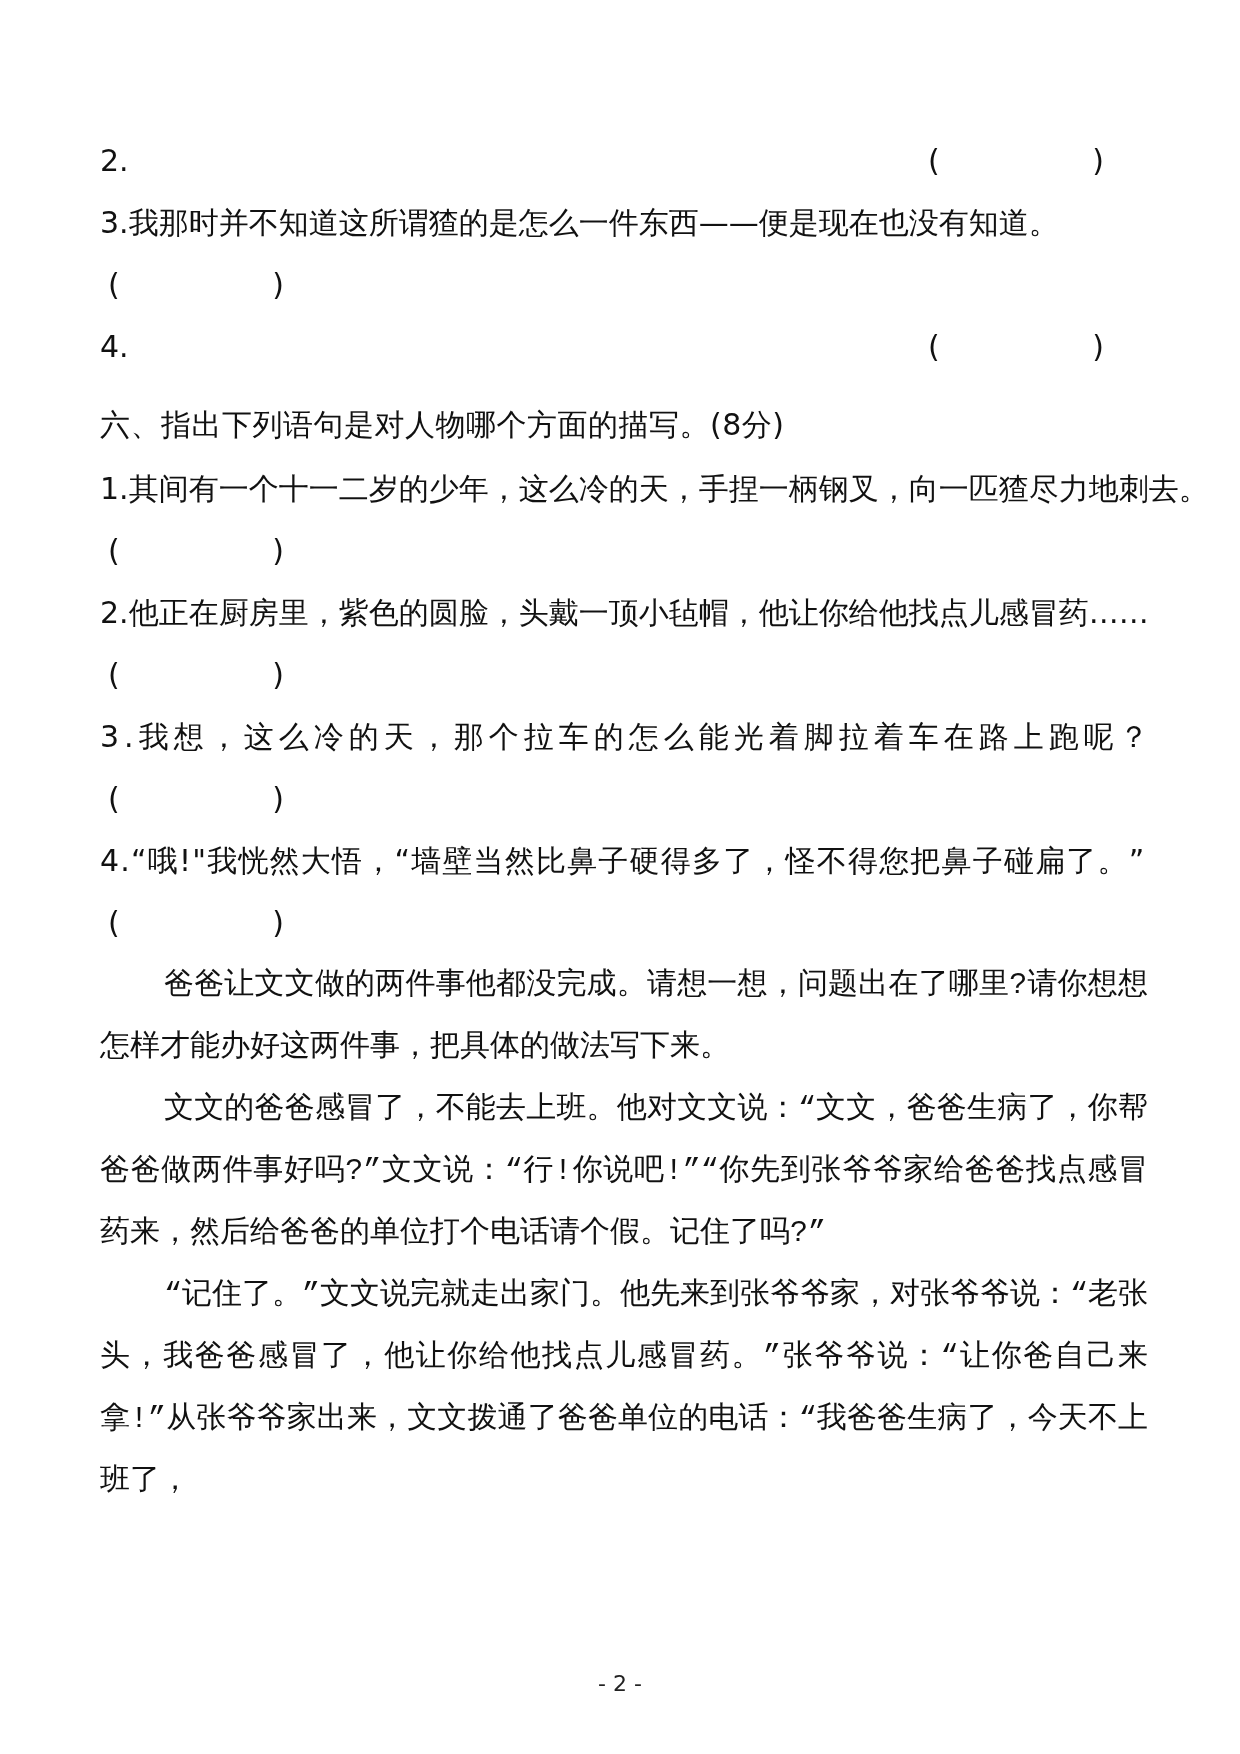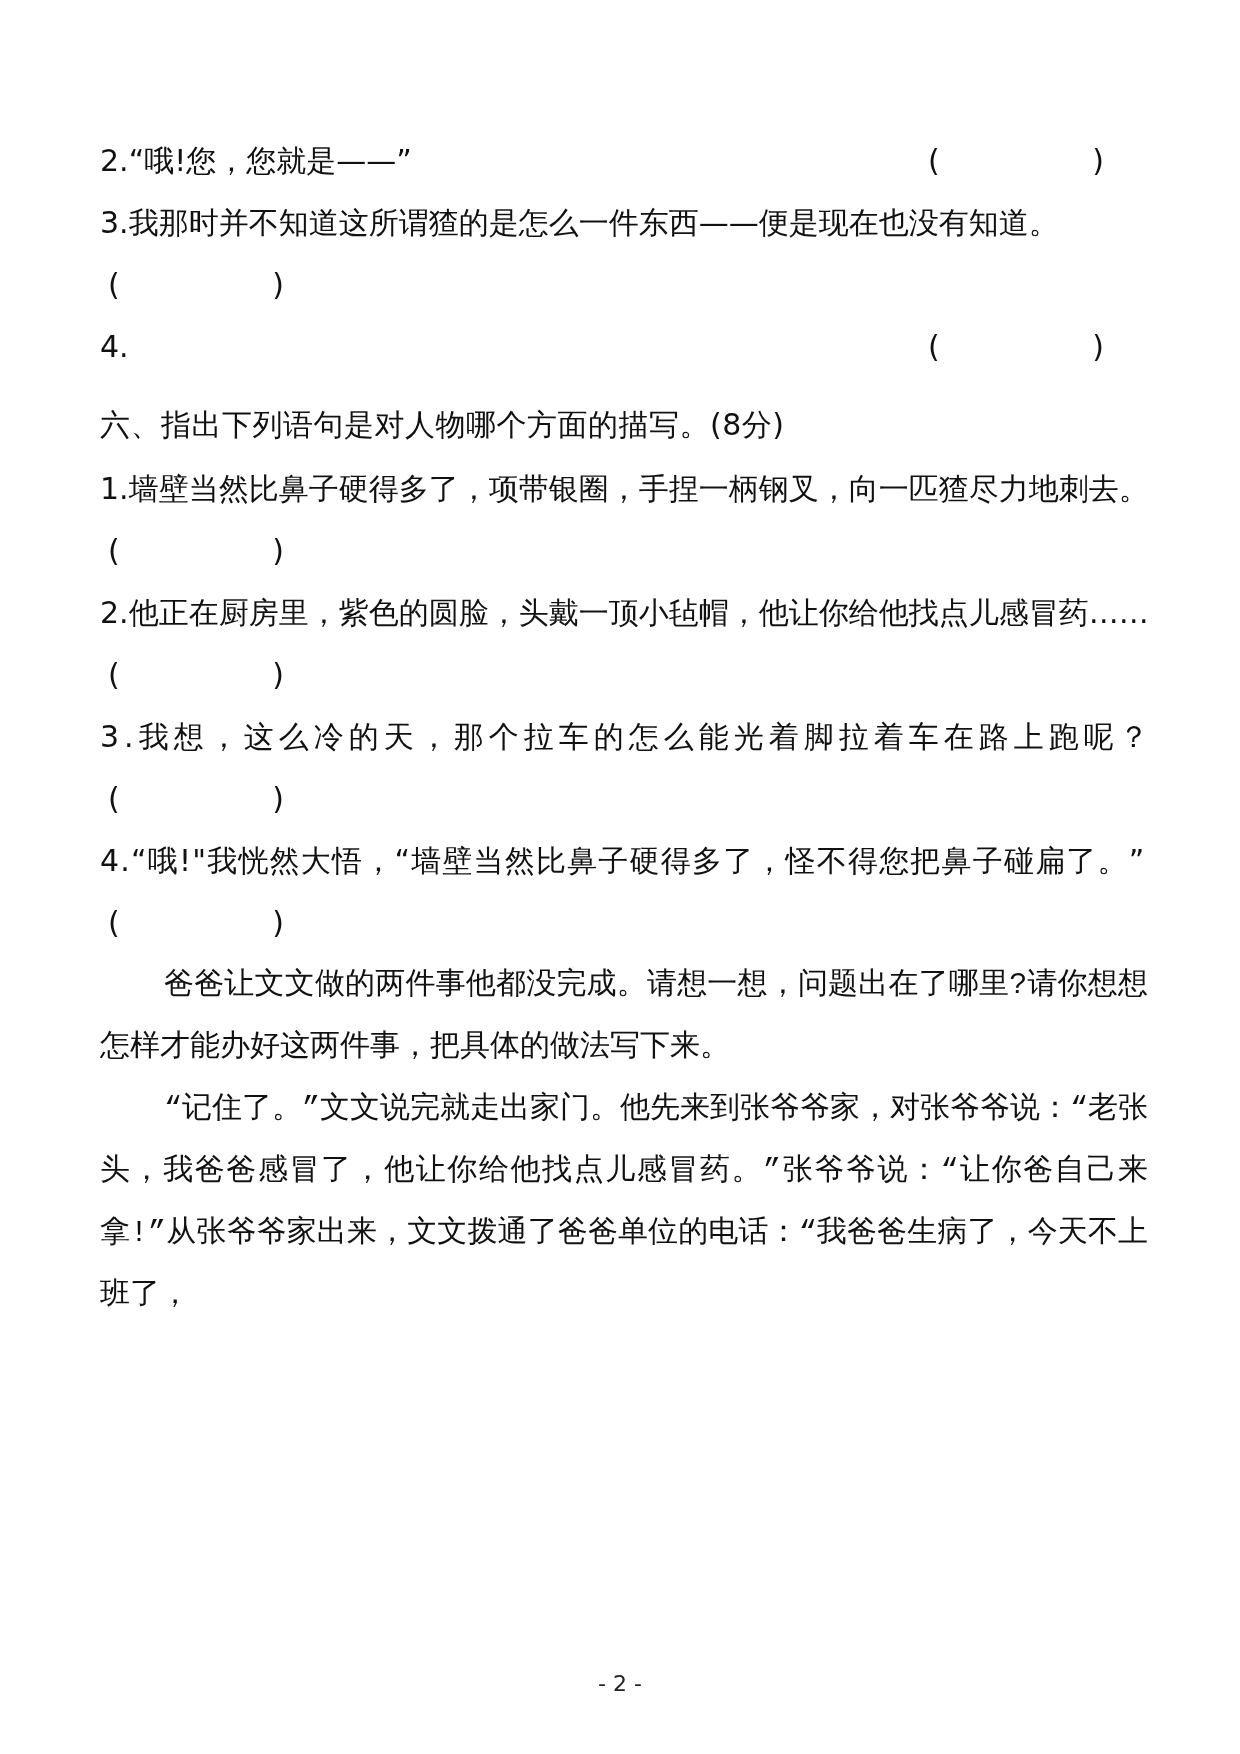--- a/index.html
+++ b/index.html
@@ -76,40 +76,39 @@
     color: #222;
   }
 </style>
 </head>
 <body>
 
 <div class="page">
 
   <div class="q-line">
     <span class="q-text">2.</span>
-    <span class="q-text">“哦!您，您就是——”</span>
     <span class="paren-slot">(                )</span>
   </div>
 
   <div class="q-line">
     <span class="q-text">3.</span>
     <span class="q-text">我那时并不知道这所谓猹的是怎么一件东西——便是现在也没有知道。</span>
   </div>
   <div class="paren-indent">(                )</div>
 
   <div class="q-line">
     <span class="q-text">4.</span>
     <span class="paren-slot">(                )</span>
   </div>
 
   <div class="section-head">六、指出下列语句是对人物哪个方面的描写。(8分)</div>
 
   <div class="q-line">
     <span class="q-text">1.</span>
-    <span class="q-text">墙壁当然比鼻子硬得多了，项带银圈，手捏一柄钢叉，向一匹猹尽力地刺去。</span>
+    <span class="q-text">其间有一个十一二岁的少年，这么冷的天，手捏一柄钢叉，向一匹猹尽力地刺去。</span>
   </div>
   <div class="paren-indent">(                )</div>
 
   <div class="q-line">
     <span class="q-text">2.</span>
     <span class="q-text">他正在厨房里，紫色的圆脸，头戴一顶小毡帽，他让你给他找点儿感冒药……</span>
   </div>
   <div class="paren-indent">(                )</div>
 
   <div class="q-line">
@@ -120,18 +119,19 @@
 
   <div class="q-line">
     <span class="q-text justify-mid">4.</span>
     <span class="q-text justify-mid">“哦!"我恍然大悟，“墙壁当然比鼻子硬得多了，怪不得您把鼻子碰扁了。”</span>
   </div>
   <div class="paren-indent">(                )</div>
 
 
   <div class="para">爸爸让文文做的两件事他都没完成。请想一想，问题出在了哪里?请你想想怎样才能办好这两件事，把具体的做法写下来。</div>
 
+  <div class="para">文文的爸爸感冒了，不能去上班。他对文文说：“文文，爸爸生病了，你帮爸爸做两件事好吗?”文文说：“行!你说吧!”“你先到张爷爷家给爸爸找点感冒药来，然后给爸爸的单位打个电话请个假。记住了吗?”</div>
 
   <div class="para">“记住了。”文文说完就走出家门。他先来到张爷爷家，对张爷爷说：“老张头，我爸爸感冒了，他让你给他找点儿感冒药。”张爷爷说：“让你爸自己来拿!”从张爷爷家出来，文文拨通了爸爸单位的电话：“我爸爸生病了，今天不上班了，</div>
 
 </div>
 
 <div class="footer">- 2 -</div>
 
 </body></html>

